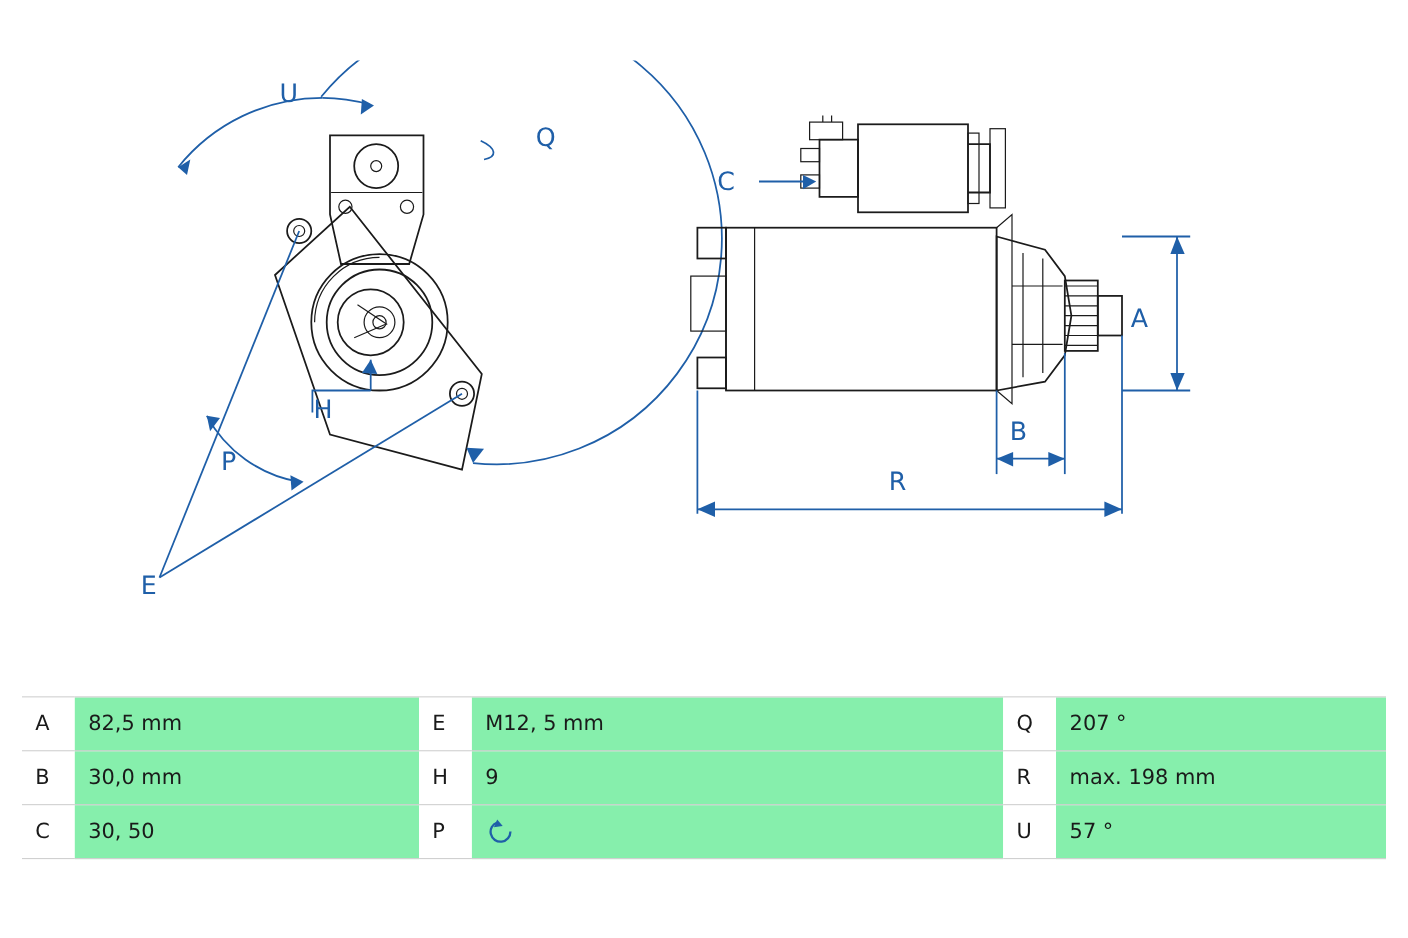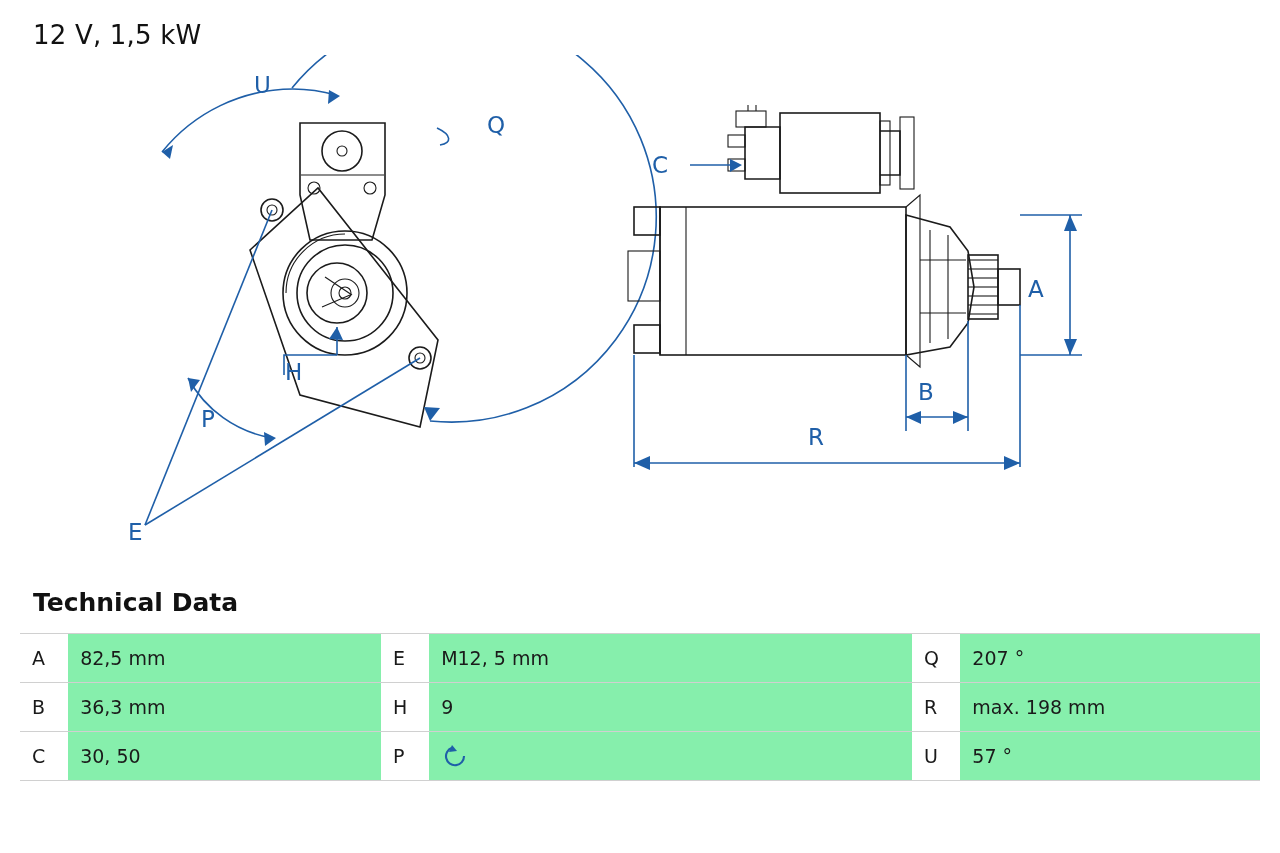--- a/index.html
+++ b/index.html
@@ -89,21 +89,20 @@
     font-family: "DejaVu Sans", "Liberation Sans", sans-serif;
     font-size: 23px;
     fill: #1f5fa8;
   }
 </style>
 </head>
 <body>
 
 <div class="page">
 
-  <div class="spec-title">12 V, 1,5 kW</div>
 
   <div class="drawings">
     <svg width="1280" height="520" viewBox="0 0 1280 520">
 
       <g>
 
         <path class="ln" d="M250 195 L318 133 L438 285 L420 372 L300 340 Z"></path>
 
         <path class="ln" d="M300 68 L385 68 L385 140 L372 185 L310 185 L300 140 Z"></path>
         <path class="lnthin" d="M301 120 L384 120"></path>
@@ -214,35 +213,34 @@
         <path class="dim" d="M1020 250 L1020 412"></path>
         <path class="dim" d="M634 408 L1020 408"></path>
         <polygon class="dimfill" points="634,408 650,401 650,415"></polygon>
         <polygon class="dimfill" points="1020,408 1004,401 1004,415"></polygon>
         <text class="dimtext" x="808" y="390">R</text>
 
       </g>
     </svg>
   </div>
 
-  <div class="td-heading">Technical Data</div>
 
   <table class="tech">
     <tbody>
       <tr>
         <td class="key">A</td>
         <td class="val c1">82,5 mm</td>
         <td class="key">E</td>
         <td class="val c2">M12, 5 mm</td>
         <td class="key">Q</td>
         <td class="val c3">207 °</td>
       </tr>
       <tr>
         <td class="key">B</td>
-        <td class="val c1">36,3 mm</td>
+        <td class="val c1">30,0 mm</td>
         <td class="key">H</td>
         <td class="val c2">9</td>
         <td class="key">R</td>
         <td class="val c3">max. 198 mm</td>
       </tr>
       <tr>
         <td class="key">C</td>
         <td class="val c1">30, 50</td>
         <td class="key">P</td>
         <td class="val c2">

